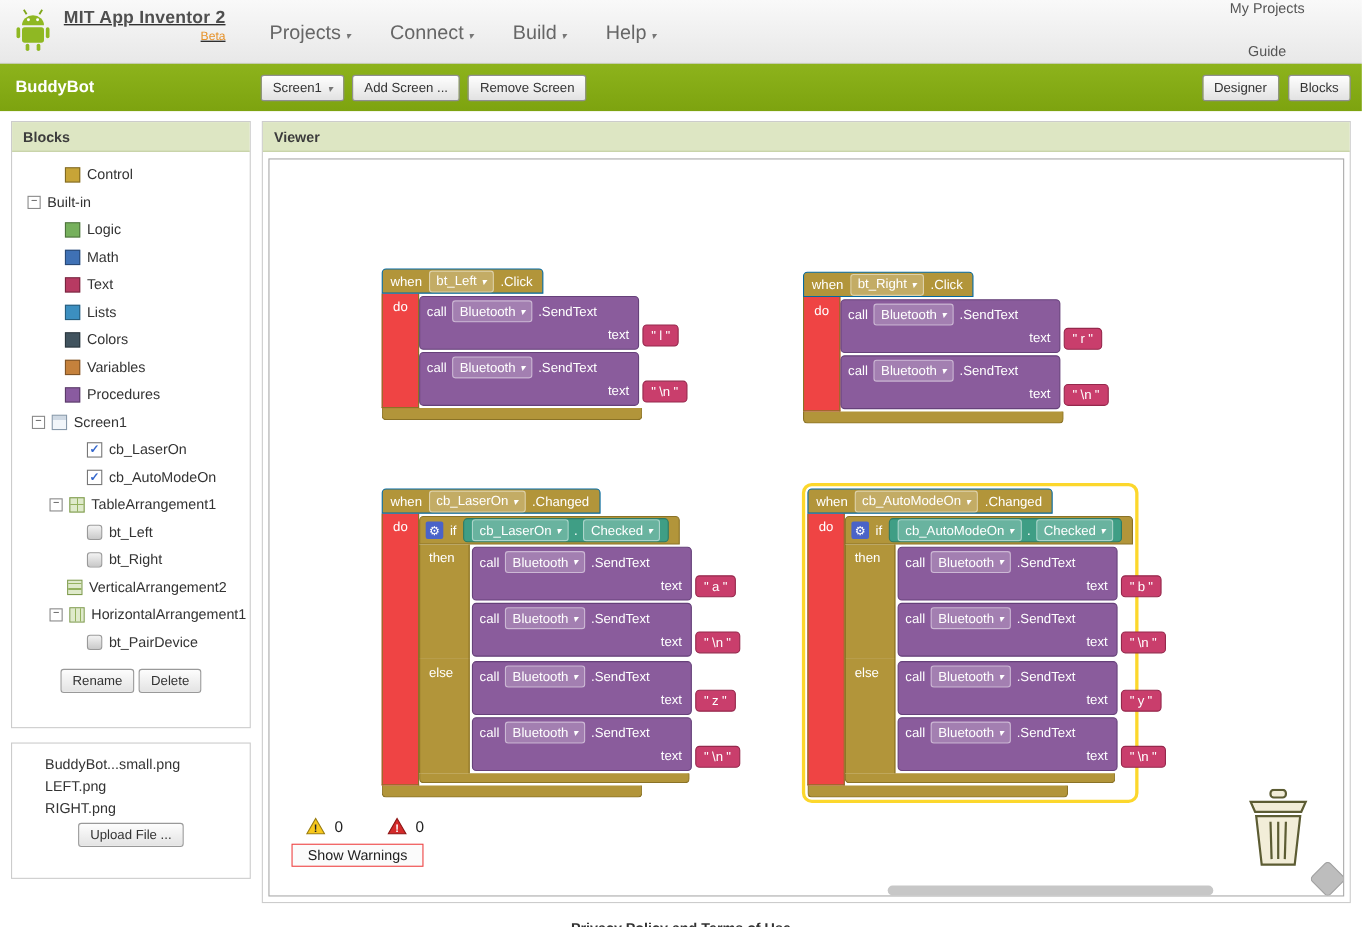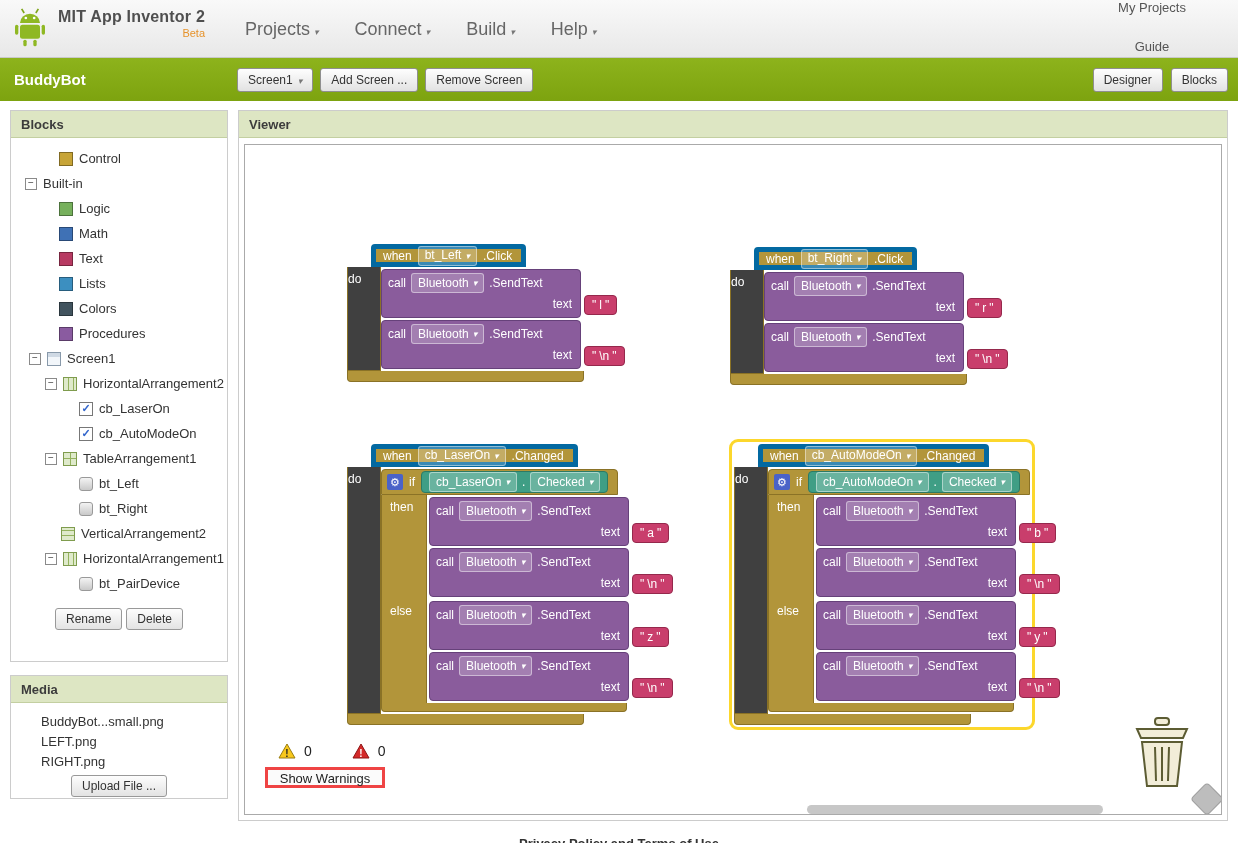--- a/index.html
+++ b/index.html
@@ -3,21 +3,21 @@
 <meta charset="utf-8">
 <style>
   * { box-sizing: border-box; }
   html,body { margin:0; padding:0; width:1238px; height:843px; overflow:hidden;
     font-family:"Liberation Sans",sans-serif; background:#fff; }
 
   
   .topbar { position:absolute; left:0; top:0; width:1238px; height:58px;
     background:linear-gradient(#f9f9f9,#e8e8e8); border-bottom:1px solid #c9c9c9; }
   .brand { position:absolute; left:10px; top:8px; display:flex; gap:8px; align-items:flex-start; }
-  .brand-text { display:flex; flex-direction:column; align-items:flex-end; }
+  .brand-text { display:flex; flex-direction:column; align-items:flex-end;text-decoration:underline; }
   .app-title { font-size:16px; font-weight:bold; color:#4f4f4f; letter-spacing:.2px; }
   .beta { font-size:11px; color:#e6932c; margin-top:1px; }
   .menus { position:absolute; left:245px; top:0; height:58px; display:flex; gap:36px; align-items:center; }
   .menu-item { font-size:18px; color:#666; display:inline-flex; align-items:center; gap:4px; cursor:default; }
   .caret-dk::after { content:"▾"; font-size:9px; color:#777; }
   .top-right { position:absolute; right:12px; top:0; height:58px; display:flex; gap:24px; align-items:center;flex-direction:column; }
   .top-link { font-size:13px; color:#555; }
   .account-box { width:148px; height:24px; background:#d6d6d6; border-radius:3px; border:1px solid #c4c4c4; }
 
   
@@ -65,25 +65,25 @@
   .mrow { font-size:13px; color:#333; height:20px; display:flex; align-items:center; }
   .media-upload { display:flex; justify-content:center; margin-top:4px; }
 
   
   .canvas { position:absolute; left:5px; top:33px; right:5px; bottom:5px;
     border:1px solid #aaa; background:#fff; overflow:hidden; }
 
   
   .ev { position:absolute; color:#fff; font-size:12px; width:max-content; }
   .ev-h { display:flex; align-items:center; gap:6px; height:23px; padding:0 9px 0 7px;
-    background:#b2953a; border:5px solid #0369a1; border-radius:4px 4px 0 0; width:max-content;
-    position:relative; z-index:1;margin-left:24px; }
+    background:#b2953a; border:1px solid #0369a1; border-radius:4px 4px 0 0; width:max-content;
+    position:relative; z-index:1; }
   .ev-row { display:flex; align-items:stretch; width:max-content; }
-  .arm-do { width:34px; background:#404040; border:1px solid #8a7226; border-top:none;
-    padding-top:5px; flex:0 0 auto; }
+  .arm-do { width:34px; background:#ef4444; border:1px solid #8a7226; border-top:none;
+    padding-top:5px; text-align:center; flex:0 0 auto; }
   .ev-ct { padding:2px 0; display:flex; flex-direction:column; gap:2px; }
   .ev-foot { height:11px; width:237px; background:#b2953a; border:1px solid #8a7226; border-top:none;
     border-radius:0 0 4px 4px; }
   .call { position:relative; width:200px; background:#8a5c9c; border:1px solid #66417a;
     border-radius:4px; padding:2px 6px 3px; flex:0 0 auto; }
   .call-r1 { display:flex; align-items:center; gap:5px; height:22px; }
   .call-r2 { display:flex; justify-content:flex-end; align-items:center; height:20px; padding-right:2px; }
   .pink { position:absolute; left:100%; margin-left:4px; top:25px; display:flex; align-items:center;
     gap:3px; background:#c93e6c; border:1px solid #95284c; border-radius:4px; padding:0 7px; height:20px;
     white-space:nowrap; }
@@ -105,21 +105,21 @@
     border-radius:0 0 4px 4px; }
   .bk1 { left:102px; top:99px; } .bk2 { left:485px; top:102px; }
   .bk3 { left:102px; top:299px; } .bk4 { left:489px; top:299px; }
   .selected { outline:3px solid #fcd72c; outline-offset:2px; border-radius:4px; }
 
   
   .warn-row { position:absolute; left:33px; top:598px; display:flex; align-items:center; gap:8px;
     font-size:14px; color:#222; }
   .warn-gap { width:24px; }
   .show-warnings { position:absolute; left:20px; top:622px; width:120px; height:21px;
-    background:#fbfbfb; border:3px solid #ef4444; font-size:13px; color:#222;
+    background:#fbfbfb; border:1px solid #ef4444; font-size:13px; color:#222;
     font-family:"Liberation Sans",sans-serif; }
   .trash { position:absolute; left:888px; top:572px; }
   .hscroll { position:absolute; left:562px; top:660px; width:296px; height:9px;
     background:#c7c7c7; border-radius:5px; }
   .diamond { position:absolute; left:950px; top:642px; width:24px; height:24px; background:#bdbdbd;
     border:1px solid #9e9e9e; border-radius:4px; transform:rotate(45deg); }
 
   .footer { position:absolute; top:836px; width:100%; text-align:center; font-size:13px;
     font-weight:bold; color:#333; }
 </style>
@@ -219,34 +219,33 @@
       </div>
     <div class="trow pl1">
         <span class="psq" style="background-color: rgb(60, 143, 192);"></span>
         <span>Lists</span>
       </div>
     <div class="trow pl1">
         <span class="psq" style="background-color: rgb(65, 83, 94);"></span>
         <span>Colors</span>
       </div>
     <div class="trow pl1">
+        <span class="psq" style="background-color: rgb(197, 129, 60);"></span>
+        <span>Variables</span>
+      </div>
+    <div class="trow pl1">
         <span class="psq" style="background-color: rgb(138, 91, 160);"></span>
         <span>Procedures</span>
       </div>
 
     <div class="trow plS">
       <span class="tg"></span>
       <span class="ic ic-screen"></span>
       <span>Screen1</span>
     </div>
-    <div class="trow plA">
-      <span class="tg"></span>
-      <span class="ic ic-ha"></span>
-      <span>HorizontalArrangement2</span>
-    </div>
     <div class="trow plL">
       <span class="ic ic-cb"></span>
       <span>cb_LaserOn</span>
     </div>
     <div class="trow plL">
       <span class="ic ic-cb"></span>
       <span>cb_AutoModeOn</span>
     </div>
     <div class="trow plA">
       <span class="tg"></span>
@@ -275,21 +274,20 @@
       <span>bt_PairDevice</span>
     </div>
     <div class="tree-actions">
       <button class="sbtn">Rename</button>
       <button class="sbtn">Delete</button>
     </div>
   </div>
 </div>
 
 <div class="panel media-panel">
-  <div class="panel-h">Media</div>
   <div class="media-list">
     <div class="mrow">BuddyBot...small.png</div>
     <div class="mrow">LEFT.png</div>
     <div class="mrow">RIGHT.png</div>
   </div>
   <div class="media-upload">
     <button class="sbtn">Upload File ...</button>
   </div>
 </div>
 

